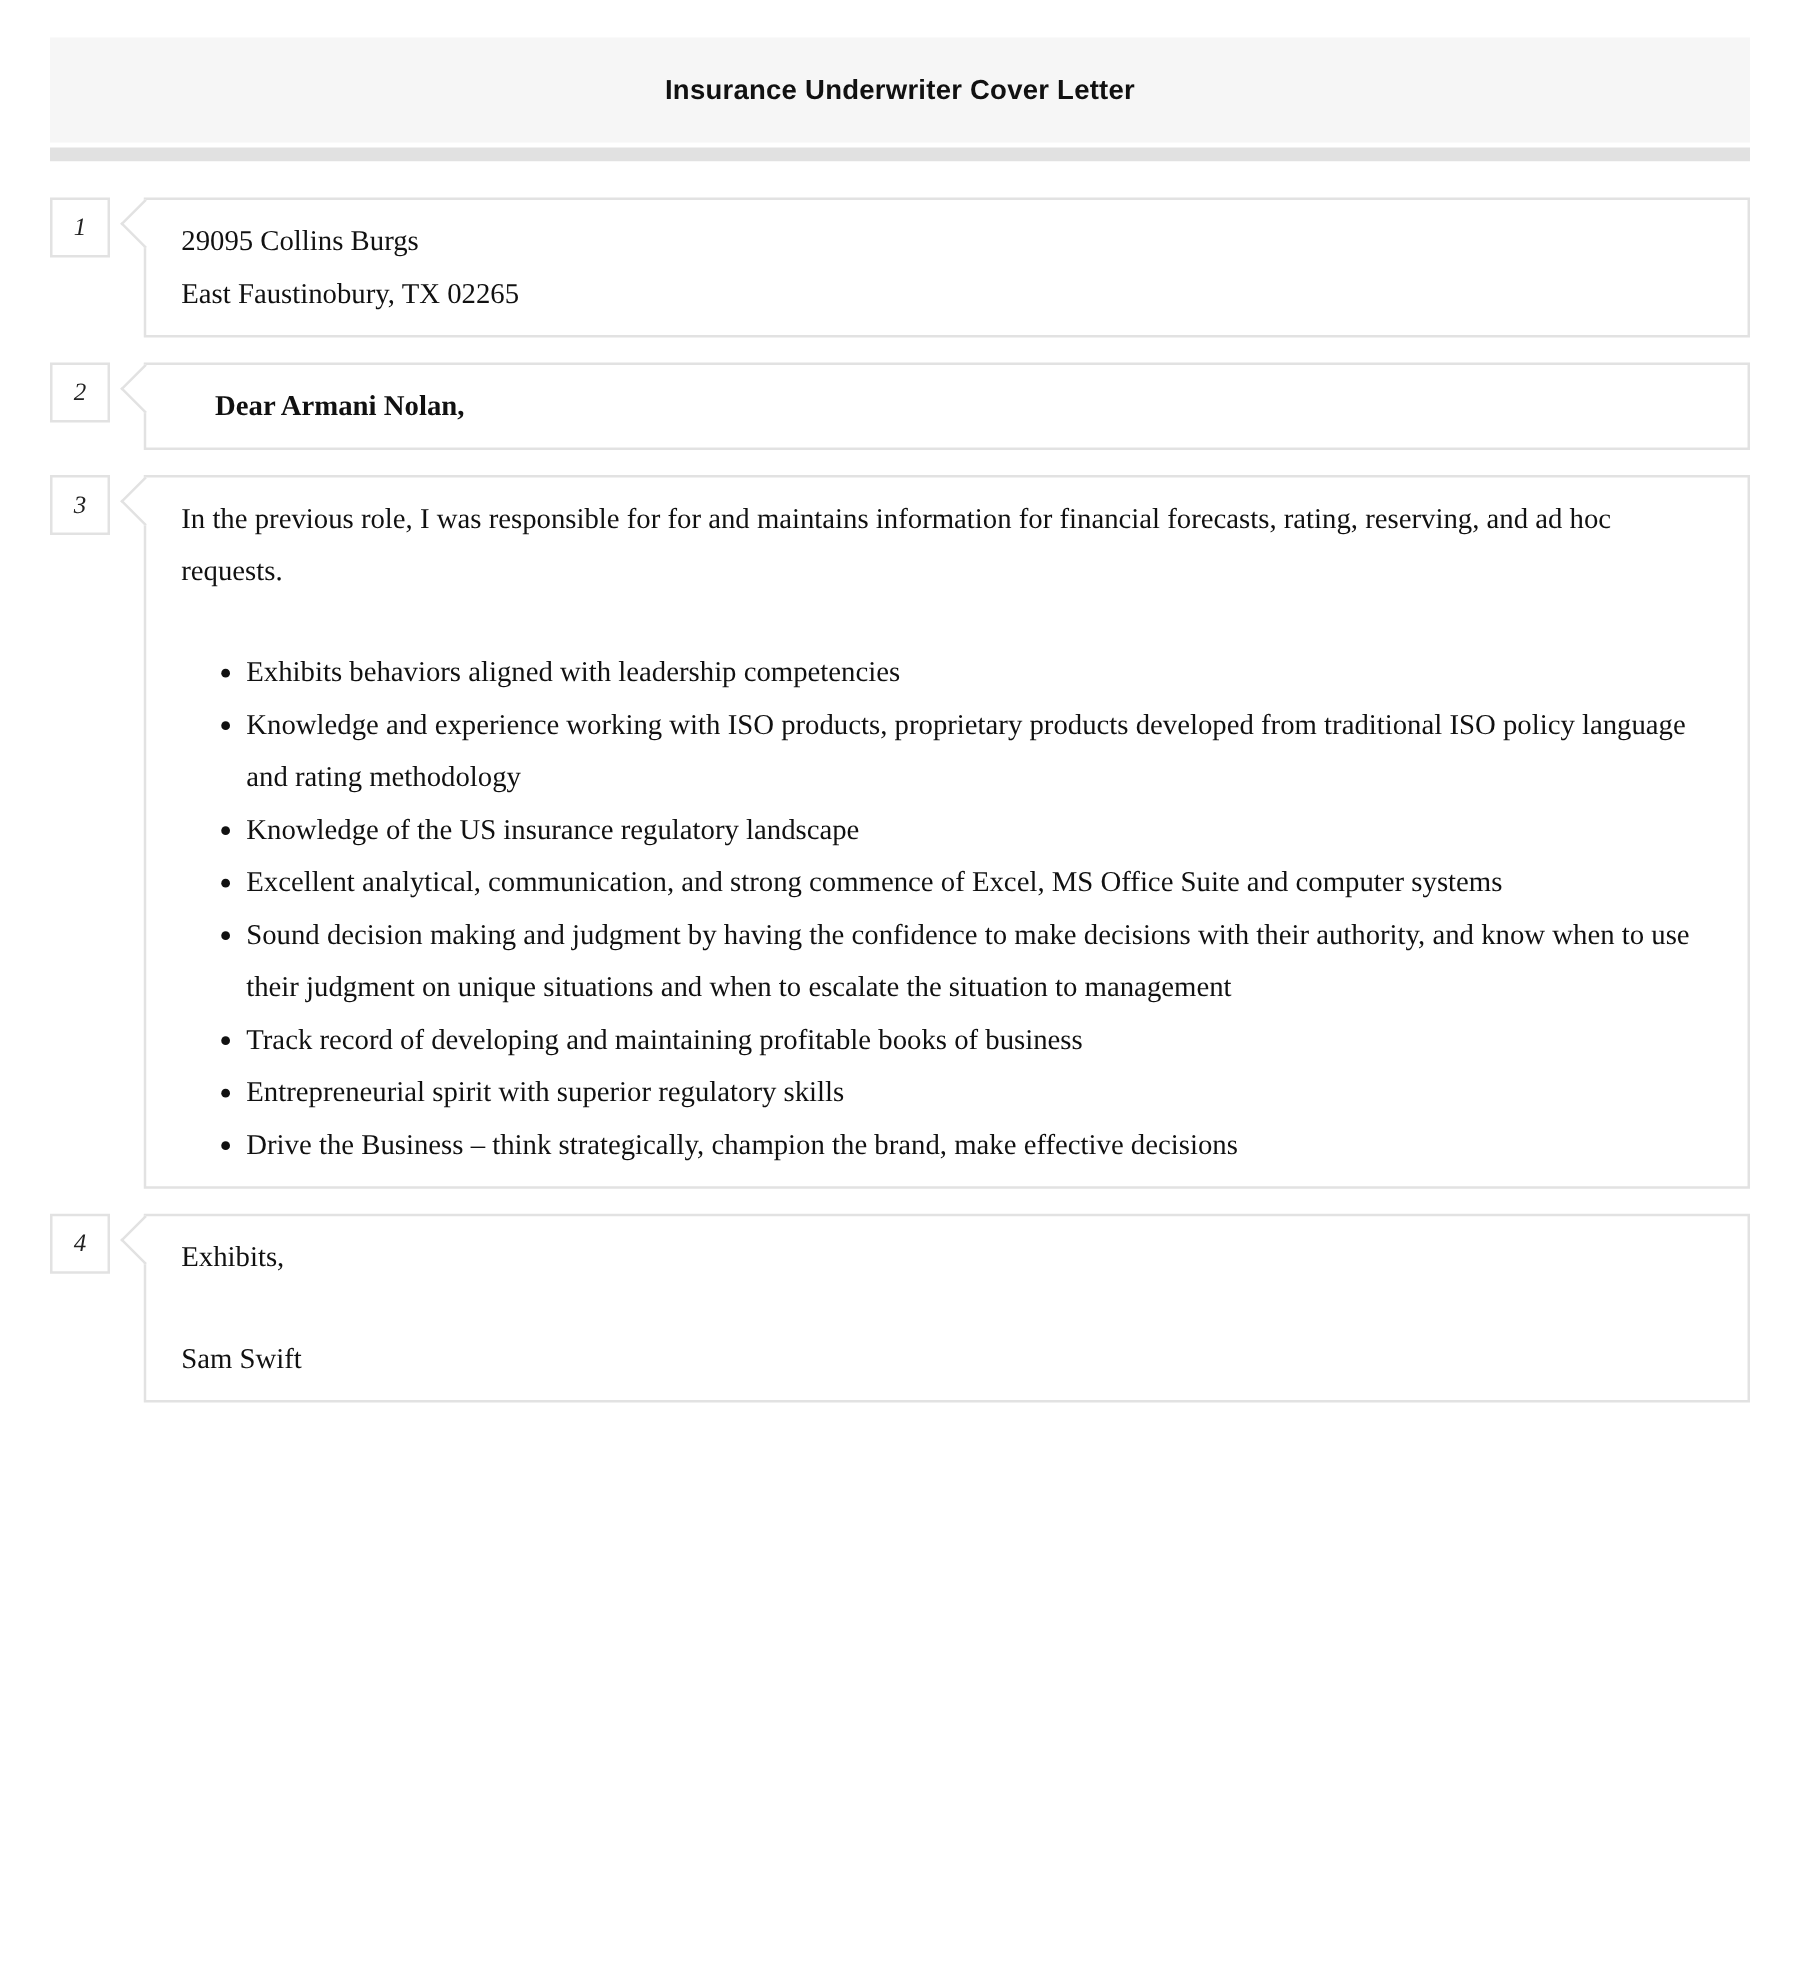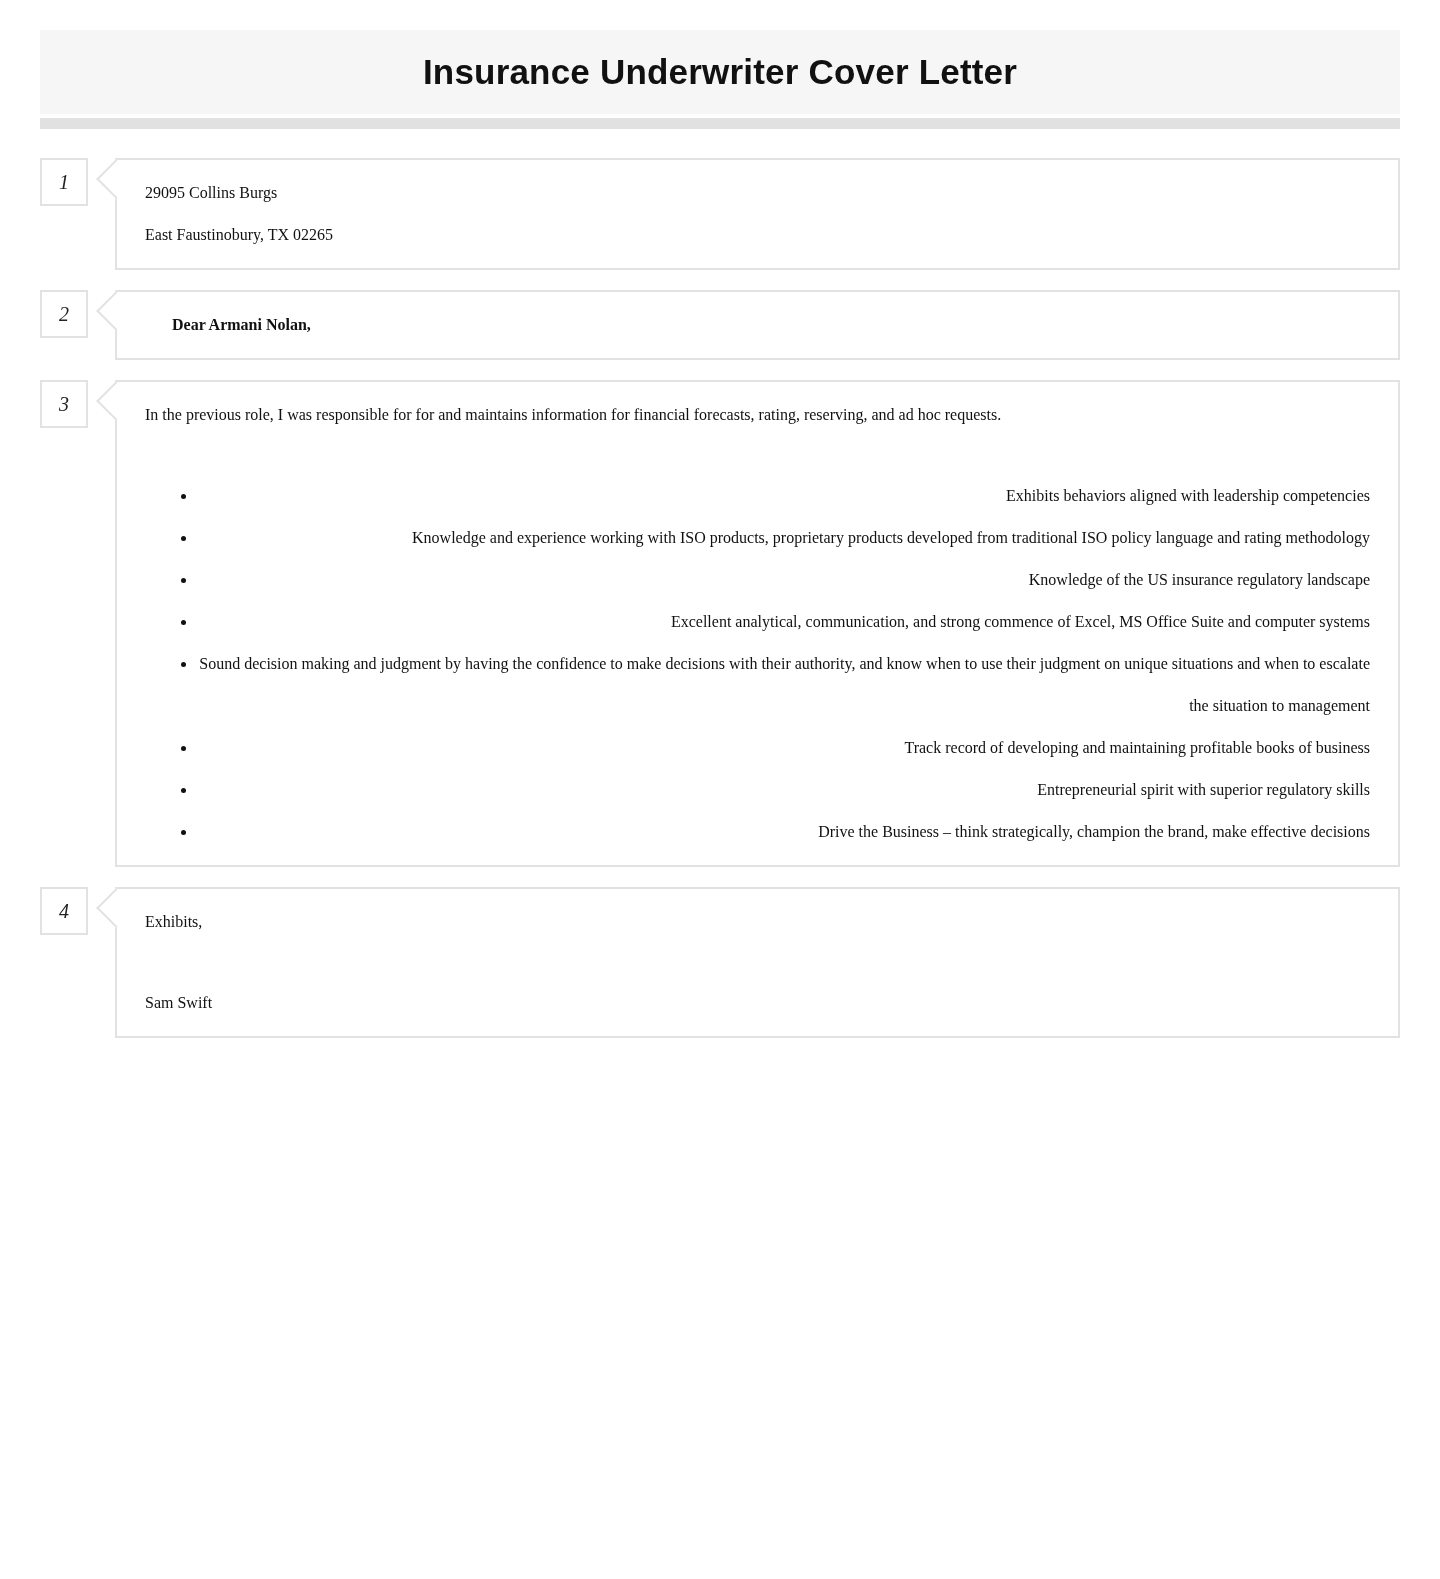--- a/index.html
+++ b/index.html
@@ -21,21 +21,21 @@
   .header-box {
     background: #f6f6f6;
     height: 84px;
     display: flex;
     align-items: center;
     justify-content: center;
   }
   .header-title {
     font-family: "Liberation Sans", sans-serif;
     font-weight: 700;
-    font-size: 35px;
+    font-size: 22px;
     letter-spacing: 0.2px;
     color: #111111;
   }
   .header-shadow {
     height: 11px;
     background: #e1e1e1;
     margin-top: 4px;
   }
 
   
@@ -60,21 +60,21 @@
     font-size: 20px;
     color: #222222;
     background: #ffffff;
   }
   .content {
     position: relative;
     flex: 1;
     border: 2px solid #e2e2e2;
     background: #ffffff;
     padding: 12px 28px;
-    font-size: 16px;
+    font-size: 23px;
     line-height: 42px;
   }
   .arrow {
     position: absolute;
     left: -15px;
     top: 5px;
     width: 26px;
     height: 26px;
     background: #ffffff;
     border-left: 2px solid #e2e2e2;
@@ -85,21 +85,20 @@
     margin: 0;
   }
   .content p + p,
   .content p + ul {
     margin-top: 39px;
   }
   .content ul {
     margin: 39px 0 0 0;
     padding-left: 52px;
     list-style: disc;
-    text-align: right;
   }
   .content li {
     margin: 0;
   }
   .bold {
     font-weight: 700;
     margin-left: 27px;
   }
 </style>
 </head>

